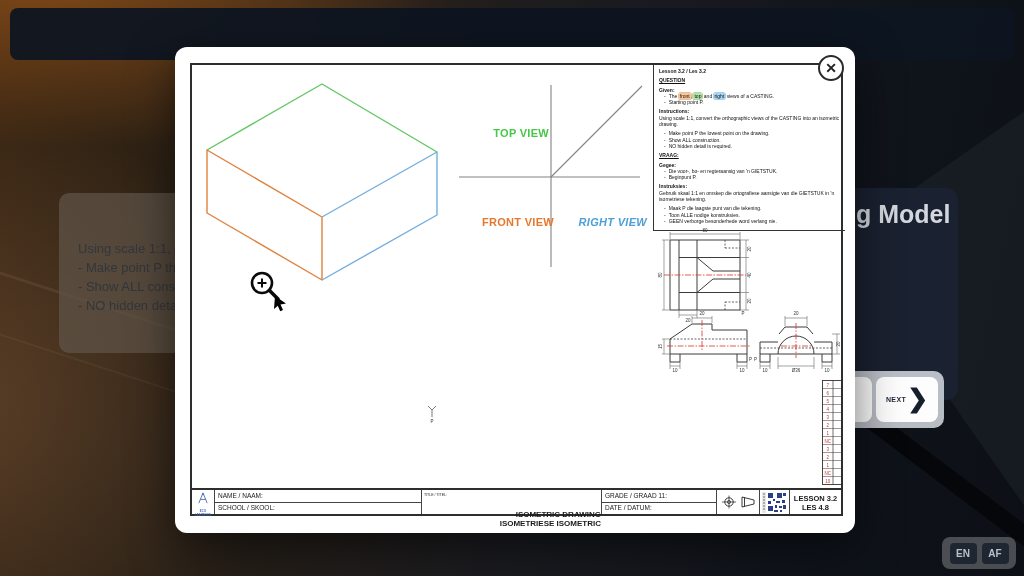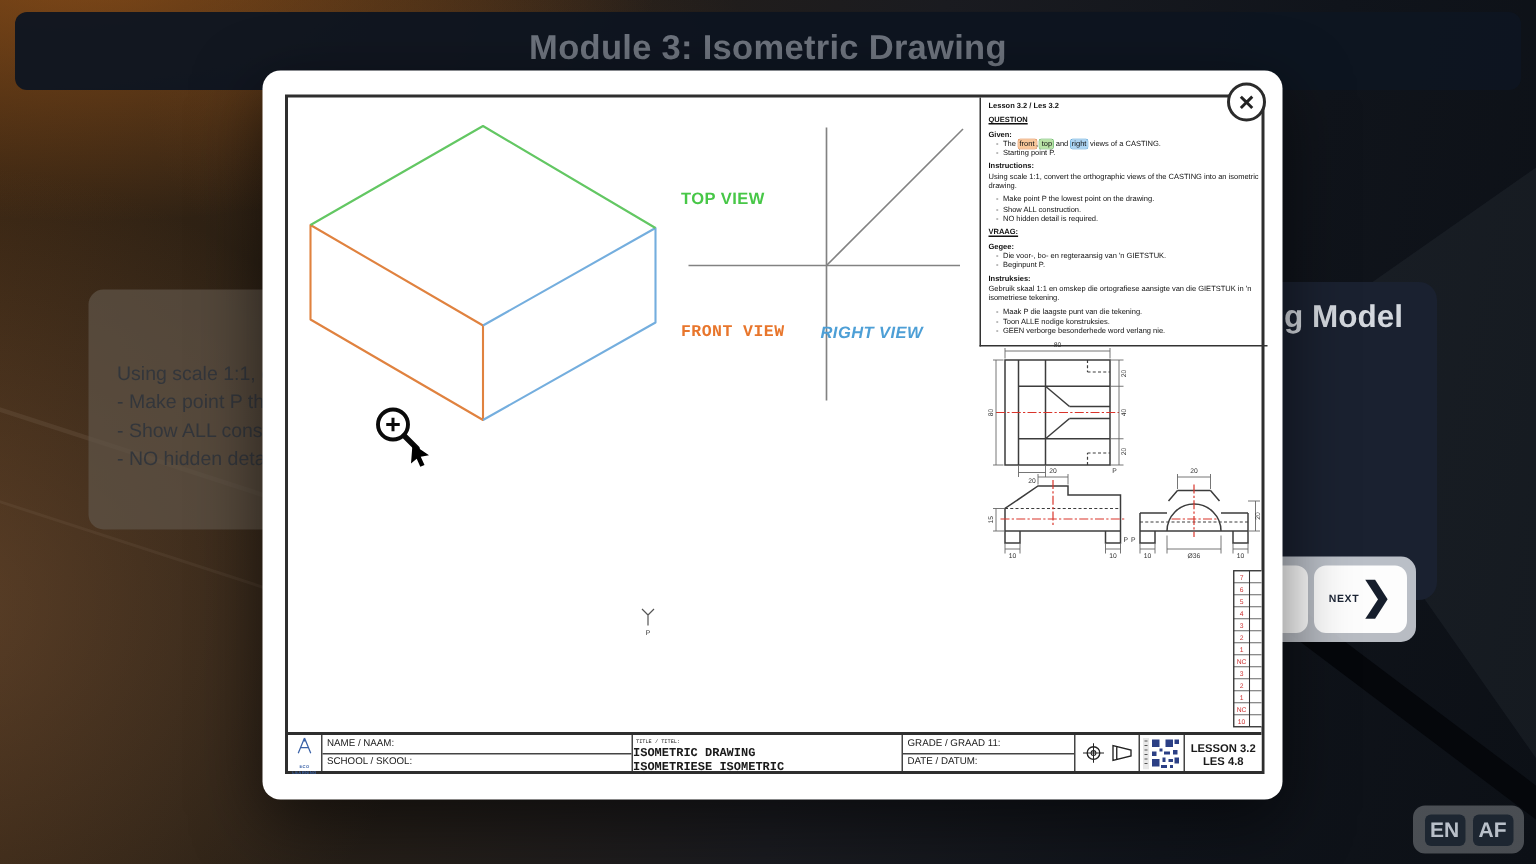--- a/index.html
+++ b/index.html
@@ -16,42 +16,42 @@
   .pencil{position:absolute;left:812px;top:468px;width:270px;height:18px;background:#05070b;border-radius:9px;transform:rotate(37deg);}
 
   .header-bar{position:absolute;left:10px;top:8px;right:10px;height:52px;background:rgba(14,21,33,0.95);border-radius:8px;}
   .module-title{position:absolute;left:0;top:10px;width:100%;text-align:center;font-size:23px;font-weight:bold;color:#6e747e;letter-spacing:0.2px;}
   .module-subtitle{position:absolute;left:0;top:39px;width:100%;text-align:center;font-size:17px;font-weight:bold;color:#6e747e;}
 
   .task-panel{position:absolute;left:59px;top:193px;width:330px;height:160px;background:rgba(96,85,72,0.72);border-radius:10px;padding:46px 0 0 19px;box-sizing:border-box;}
   .task-line{font-size:13px;line-height:19px;color:#33363b;font-weight:500;white-space:nowrap;}
 
   .model-panel{position:absolute;left:700px;top:188px;width:258px;height:212px;background:#1a2130;border-radius:12px;}
-  .model-title{position:absolute;left:156px;top:12px;font-size:21px;font-weight:bold;color:#d4d8de;white-space:nowrap;}
+  .model-title{position:absolute;left:156px;top:12px;font-size:25px;font-weight:bold;color:#d4d8de;white-space:nowrap;}
 
   .next-wrap{position:absolute;left:838px;top:371px;width:106px;height:57px;background:rgba(222,226,233,0.82);border-radius:10px;}
   .btn-partial{position:absolute;left:6px;top:6px;width:28px;height:45px;background:#fdfdfd;border-radius:8px;}
   .next-btn{position:absolute;left:38px;top:6px;width:62px;height:45px;background:#fdfdfd;border-radius:8px;display:flex;align-items:center;justify-content:center;gap:1px;cursor:pointer;}
   .next-label{font-size:7px;font-weight:bold;color:#1c2535;letter-spacing:0.4px;}
   .next-arrow{font-size:25px;font-weight:bold;color:#161e2c;line-height:1;margin-top:-2px;}
 
   .lang-wrap{position:absolute;right:8px;bottom:7px;width:74px;height:32px;background:rgba(235,238,242,0.28);border-radius:8px;display:flex;gap:5px;align-items:center;justify-content:center;}
-  .lang-btn{width:27px;height:21px;background:#1d2631;border-radius:4px;color:#b9c0c9;font-size:14px;font-weight:bold;display:flex;align-items:center;justify-content:center;cursor:pointer;}
+  .lang-btn{width:27px;height:21px;background:#1d2631;border-radius:4px;color:#b9c0c9;font-size:10px;font-weight:bold;display:flex;align-items:center;justify-content:center;cursor:pointer;}
 
   .modal{position:absolute;left:175px;top:47px;width:680px;height:486px;background:#fff;border-radius:12px;box-shadow:0 14px 45px rgba(0,0,0,0.55);}
   .modal-close{position:absolute;left:643px;top:8px;width:26px;height:26px;border:2px solid #2b2b2b;border-radius:50%;background:#fff;box-sizing:border-box;display:flex;align-items:center;justify-content:center;z-index:6;cursor:pointer;}
   .modal-close span{font-size:14px;font-weight:bold;color:#222;line-height:1;}
 
   .sheet{position:absolute;left:15px;top:16px;width:653px;height:453px;border:2px solid #2e2e2e;box-sizing:border-box;background:#fff;}
   .draw{position:absolute;left:0;top:0;}
   svg{font-family:"Liberation Sans",sans-serif;}
 
-  .view-label{position:absolute;font-size:11px;font-weight:600;letter-spacing:0.3px;text-align:left;}
+  .view-label{position:absolute;font-size:11px;font-weight:600;letter-spacing:0.3px;text-align:right;}
   .vl-top{left:262px;top:62px;width:95px;color:#47c747;}
-  .vl-front{left:262px;top:151px;width:100px;color:#e8762c;font-family:Liberation Mono, monospace;}
+  .vl-front{left:262px;top:151px;width:100px;color:#e8762c;}
   .vl-right{left:355px;top:151px;width:100px;color:#4d9fd6;font-style:italic;}
 
   .inst{position:absolute;left:461px;top:0;width:192px;height:166px;border-left:1.5px solid #333;border-bottom:1.5px solid #333;box-sizing:border-box;padding:3px 4px 0 5px;font-size:5px;line-height:1.26;color:#111;overflow:hidden;}
   .inst .h{font-weight:bold;}
   .inst .hu{font-weight:bold;text-decoration:underline;}
   .inst .sec{margin-top:3px;}
   .b{padding-left:5px;}
   .b::before{content:"-";margin-right:3px;}
   .hl{padding:0 1px;border-radius:1px;}
   .hl-front{background:#f8c79a;box-shadow:0 0 0 0.5px #e07b39;}
@@ -60,39 +60,38 @@
 
   .tblock{position:absolute;left:0;bottom:0;width:649px;height:26px;border-top:2px solid #2e2e2e;display:flex;box-sizing:border-box;background:#fff;color:#1a1a1a;}
   .tb-col{border-right:1.2px solid #444;box-sizing:border-box;}
   .tb-logo{width:23px;text-align:center;padding-top:1px;}
   .logo-txt{font-size:2.8px;font-weight:bold;color:#3a62a8;letter-spacing:0.2px;}
   .tb-two{display:flex;flex-direction:column;}
   .tb-name{width:207px;}
   .tb-grade{width:115px;}
   .tb-cell{flex:1;border-bottom:1.2px solid #444;font-size:6.5px;padding:1.5px 0 0 3px;box-sizing:border-box;}
   .tb-cell.last{border-bottom:none;}
-  .tb-title{width:180px;position:relative;text-align:left;font-weight:bold;font-size:8px;line-height:9px;padding-top:8px;font-family:Liberation Mono, monospace;}
+  .tb-title{width:180px;position:relative;text-align:right;font-weight:bold;font-size:8px;line-height:9px;padding-top:20px;}
   .tb-title-label{position:absolute;left:2px;top:1px;font-size:3.5px;font-weight:normal;}
   .tb-proj{width:43px;display:flex;align-items:center;justify-content:center;}
   .tb-qr{width:30px;display:flex;align-items:center;justify-content:center;}
   .tb-lesson{flex:1;text-align:center;font-weight:bold;font-size:7.5px;line-height:9px;padding-top:4px;border-right:none;}
 
   .magnifier{position:absolute;left:72px;top:222px;z-index:5;}
 </style>
 </head>
 <body>
 
 <div class="stage">
   <div class="streak1"></div>
   <div class="streak2"></div>
   <div class="ruler-r"></div>
   <div class="pencil"></div>
 
   <div class="header-bar">
-    <div class="module-title">Module 3: Isometric Drawing</div>
     <div class="module-subtitle">Lesson 3.2</div>
   </div>
 
   <div class="task-panel">
     <div class="task-line">Using scale 1:1, co</div>
     <div class="task-line">- Make point P the</div>
     <div class="task-line">- Show ALL constr</div>
     <div class="task-line">- NO hidden detail</div>
   </div>
 

